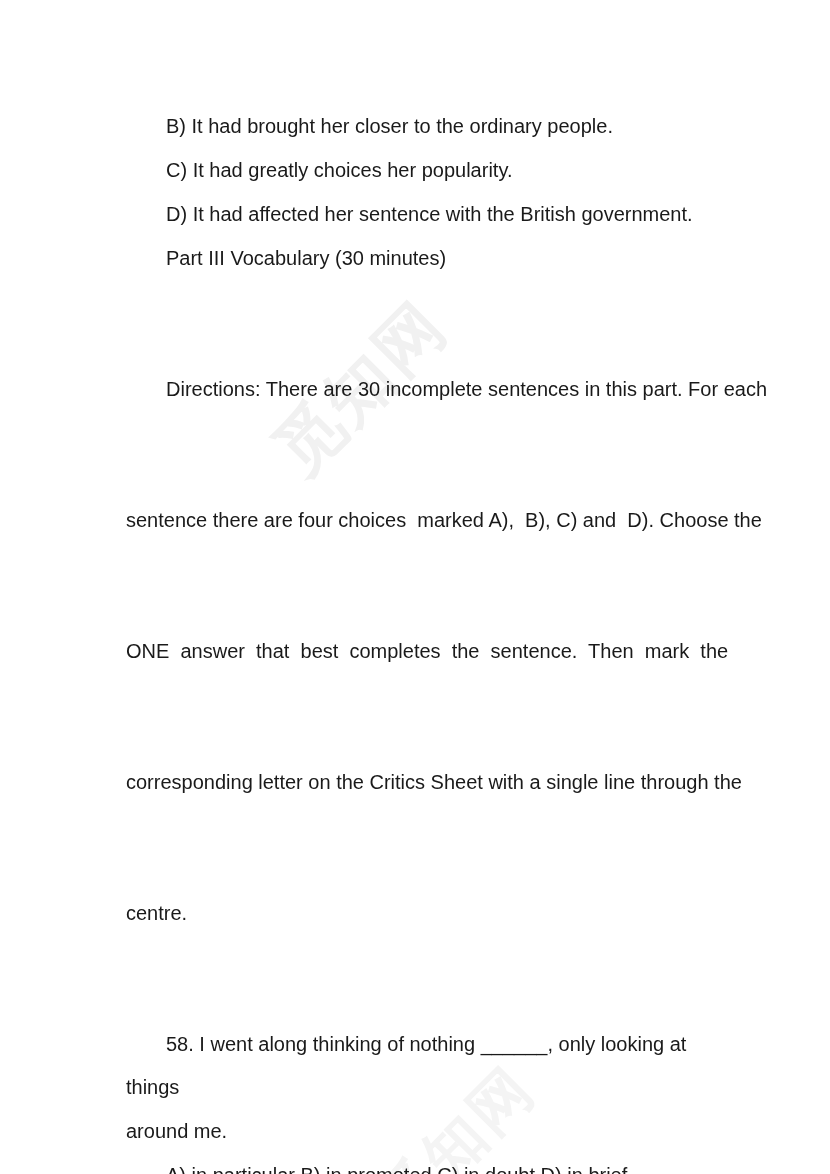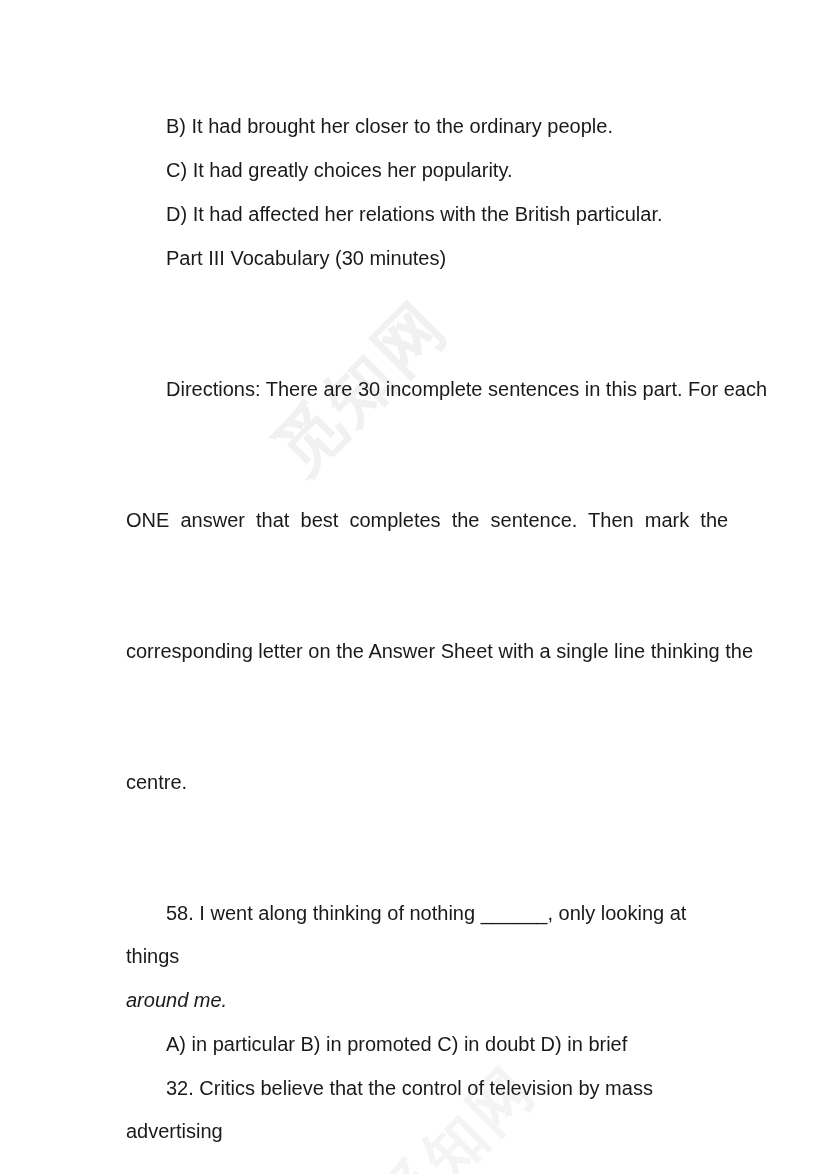--- a/index.html
+++ b/index.html
@@ -97,43 +97,43 @@
   .jline.first {
     text-indent: 40px;
   }
   .jline.last::after {
     display: none;
   }
 
   
   .cont {
     text-indent: 0;
-    font-style: italic;
   }
 </style>
 </head>
 <body>
 
 <div class="page">
 
   <div class="watermark wm-mid">觅知网</div>
   <div class="watermark wm-bottom">觅知网</div>
 
   <div class="body-text">
 
     <p class="line indent">B) It had brought her closer to the ordinary people.</p>
     <p class="line indent">C) It had greatly choices her popularity.</p>
-    <p class="line indent">D) It had affected her relations with the British particular.</p>
+    <p class="line indent">D) It had affected her sentence with the British government.</p>
 
     <p class="line indent">Part III Vocabulary (30 minutes)</p>
 
     <div class="para-justify">
       <span class="line jline first">Directions: There are 30 incomplete sentences in this part. For each</span>
+      <span class="line jline">sentence there are four choices  marked A),  B), C) and  D). Choose the</span>
       <span class="line jline">ONE  answer  that  best  completes  the  sentence.  Then  mark  the</span>
-      <span class="line jline">corresponding letter on the Answer Sheet with a single line thinking the</span>
+      <span class="line jline">corresponding letter on the Critics Sheet with a single line through the</span>
       <span class="line jline last">centre.</span>
     </div>
 
     <div>
       <p class="line indent">58. I went along thinking of nothing ______, only looking at things</p>
       <p class="line cont">around me.</p>
       <p class="line indent">A) in particular B) in promoted C) in doubt D) in brief</p>
     </div>
 
     <div>

